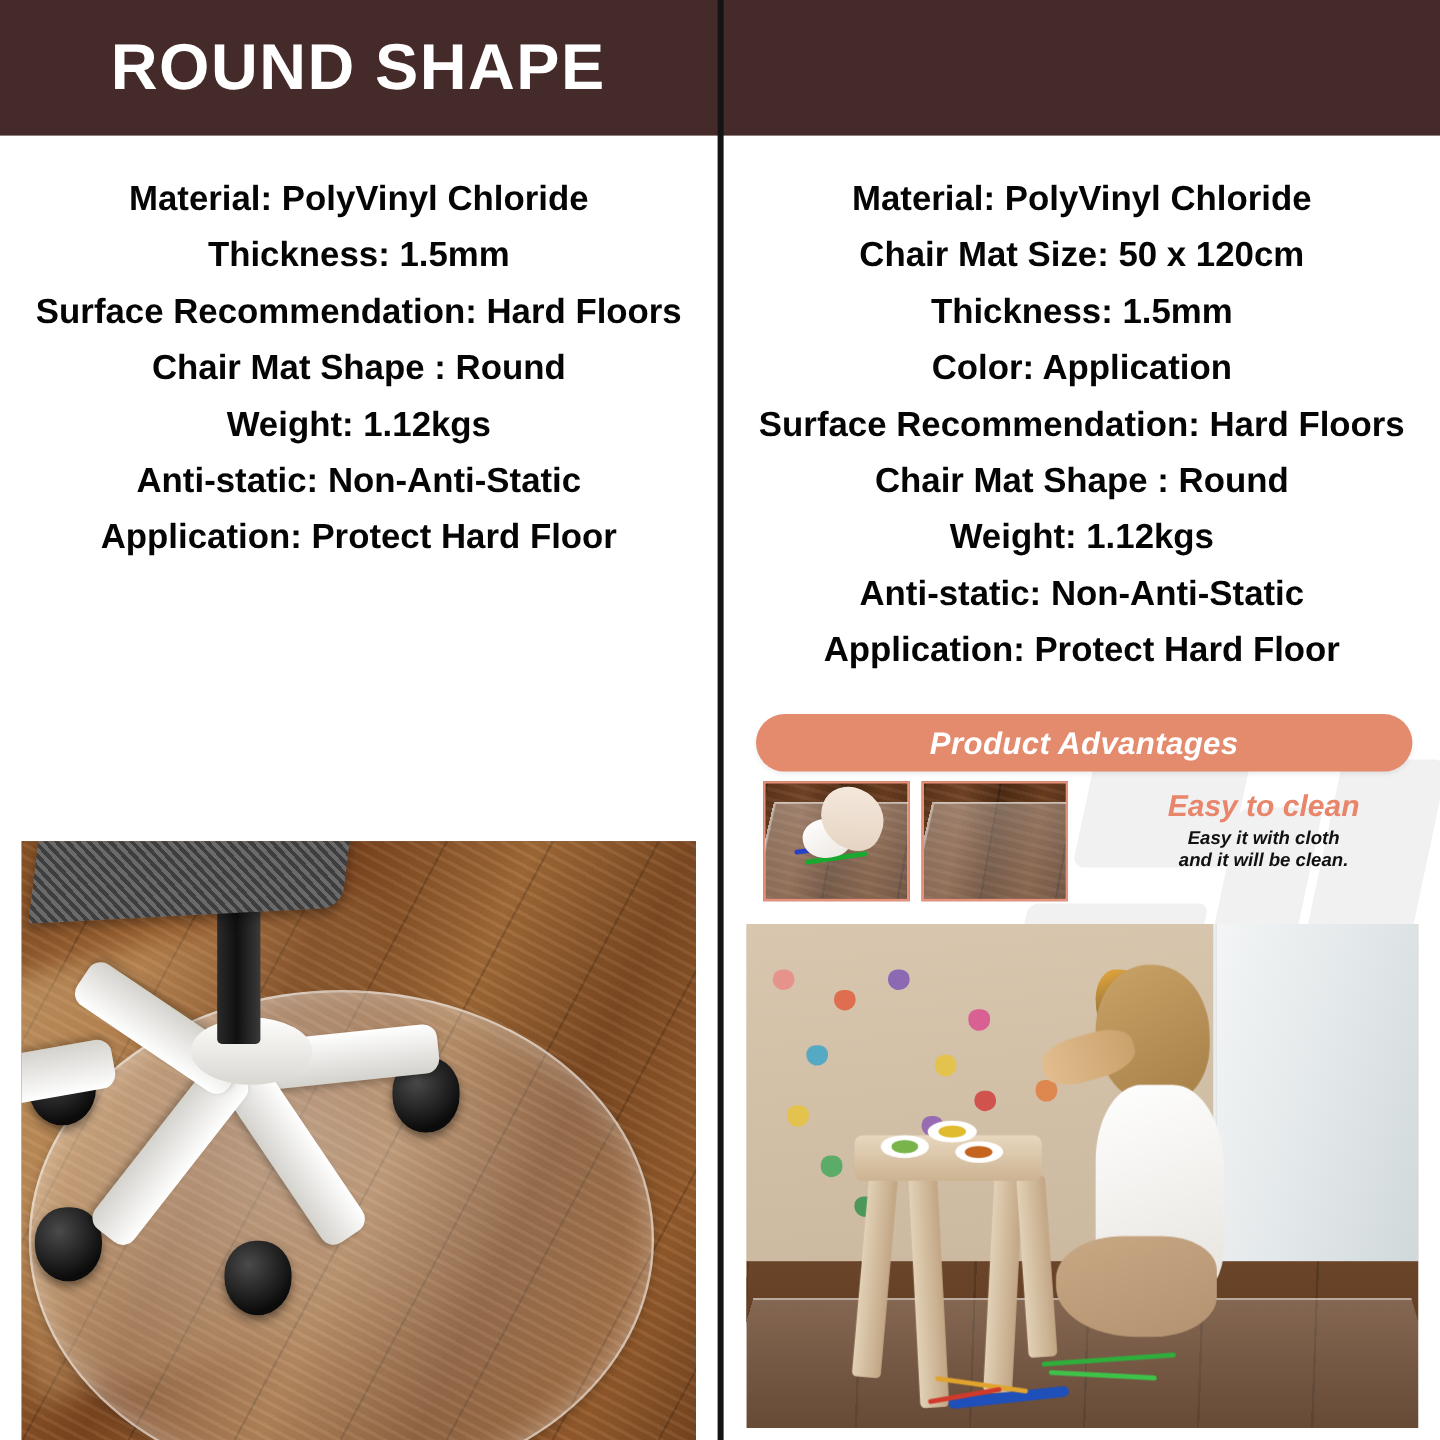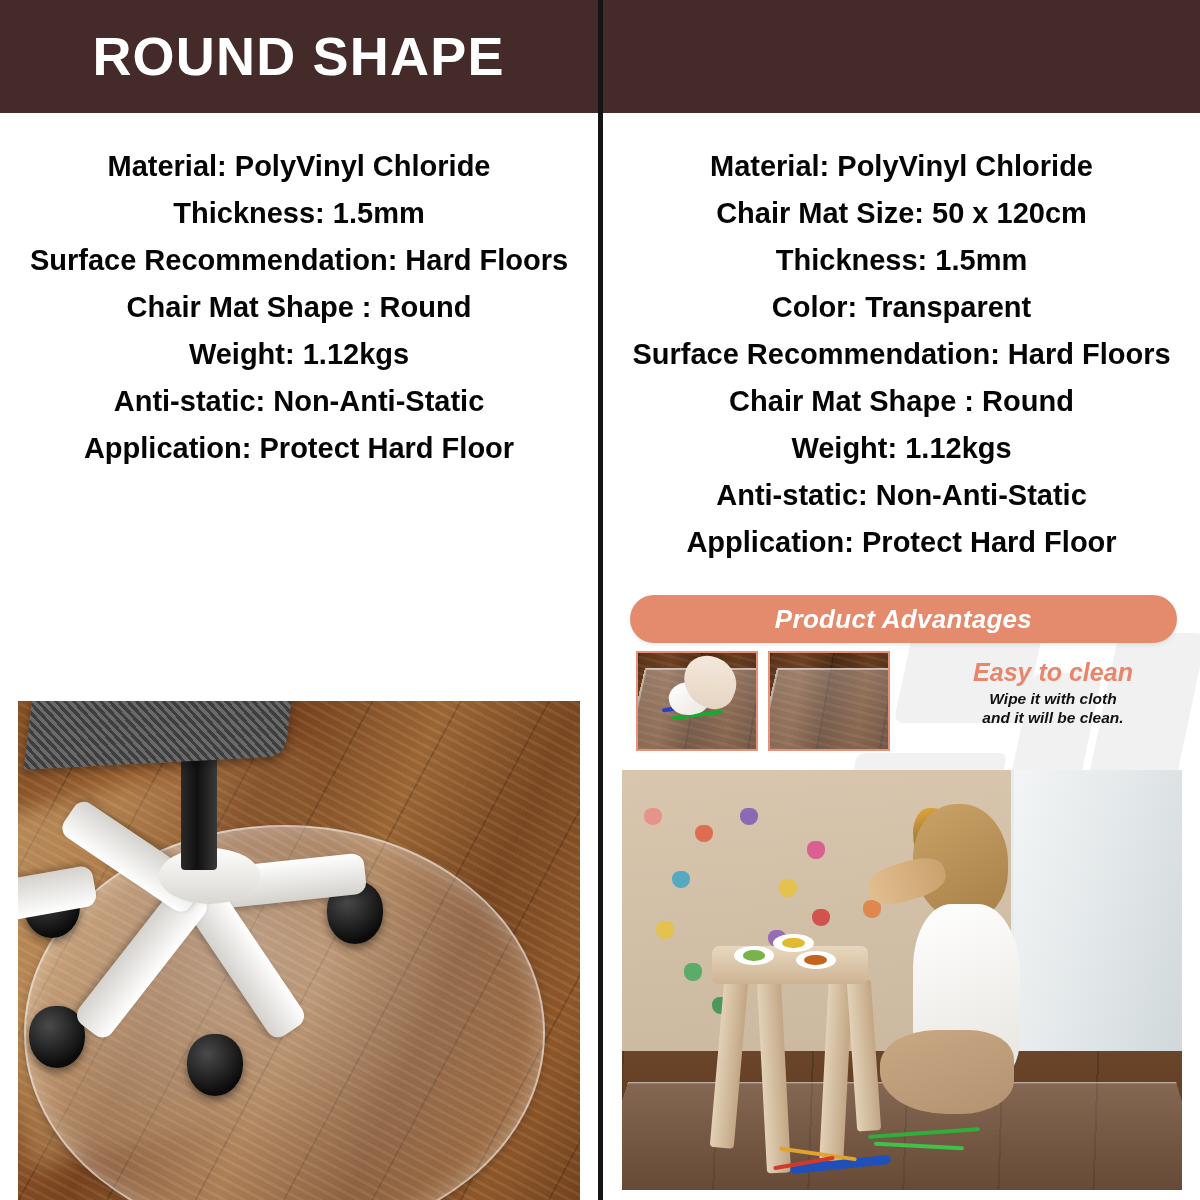--- a/index.html
+++ b/index.html
@@ -437,21 +437,21 @@
       <div class="chair-seat"></div>
     </div>
   </div>
 
   <div class="panel right">
 
     <div class="spec-list">
       <div class="spec-line">Material: PolyVinyl Chloride</div>
       <div class="spec-line">Chair Mat Size: 50 x 120cm</div>
       <div class="spec-line">Thickness: 1.5mm</div>
-      <div class="spec-line">Color: Transparent</div>
+      <div class="spec-line">Color: Application</div>
       <div class="spec-line">Surface Recommendation: Hard Floors</div>
       <div class="spec-line">Chair Mat Shape : Round</div>
       <div class="spec-line">Weight: 1.12kgs</div>
       <div class="spec-line">Anti-static: Non-Anti-Static</div>
       <div class="spec-line">Application: Protect Hard Floor</div>
     </div>
 
     <div class="watermark" style="left:300px; top:520px; width:130px; height:90px; transform: skewX(-12deg); border-radius:10px;"></div>
     <div class="watermark" style="left:416px; top:560px; width:70px;  height:130px; transform: skewX(-12deg); border-radius:10px;"></div>
     <div class="watermark" style="left:497px; top:520px; width:88px;  height:180px; transform: skewX(-12deg); border-radius:12px;"></div>
@@ -471,21 +471,21 @@
       <div class="thumb-hand"></div>
     </div>
 
     <div class="thumb two">
       <div class="wood dark"></div>
       <div class="thumb-mat"></div>
     </div>
 
     <div class="easy-block">
       <div class="easy-title">Easy to clean</div>
-      <div class="easy-sub">Wipe it with cloth</div>
+      <div class="easy-sub">Easy it with cloth</div>
       <div class="easy-sub" style="margin-top:0;">and it will be clean.</div>
     </div>
 
     <div class="photo-right">
       <div class="rwall"></div>
 
       <div class="handprint" style="left:4%;  top:9%;  background:#e98a84;"></div>
       <div class="handprint" style="left:13%; top:13%; background:#e05a3a;"></div>
       <div class="handprint" style="left:9%;  top:24%; background:#3aa3c8;"></div>
       <div class="handprint" style="left:6%;  top:36%; background:#e6c23a;"></div>

